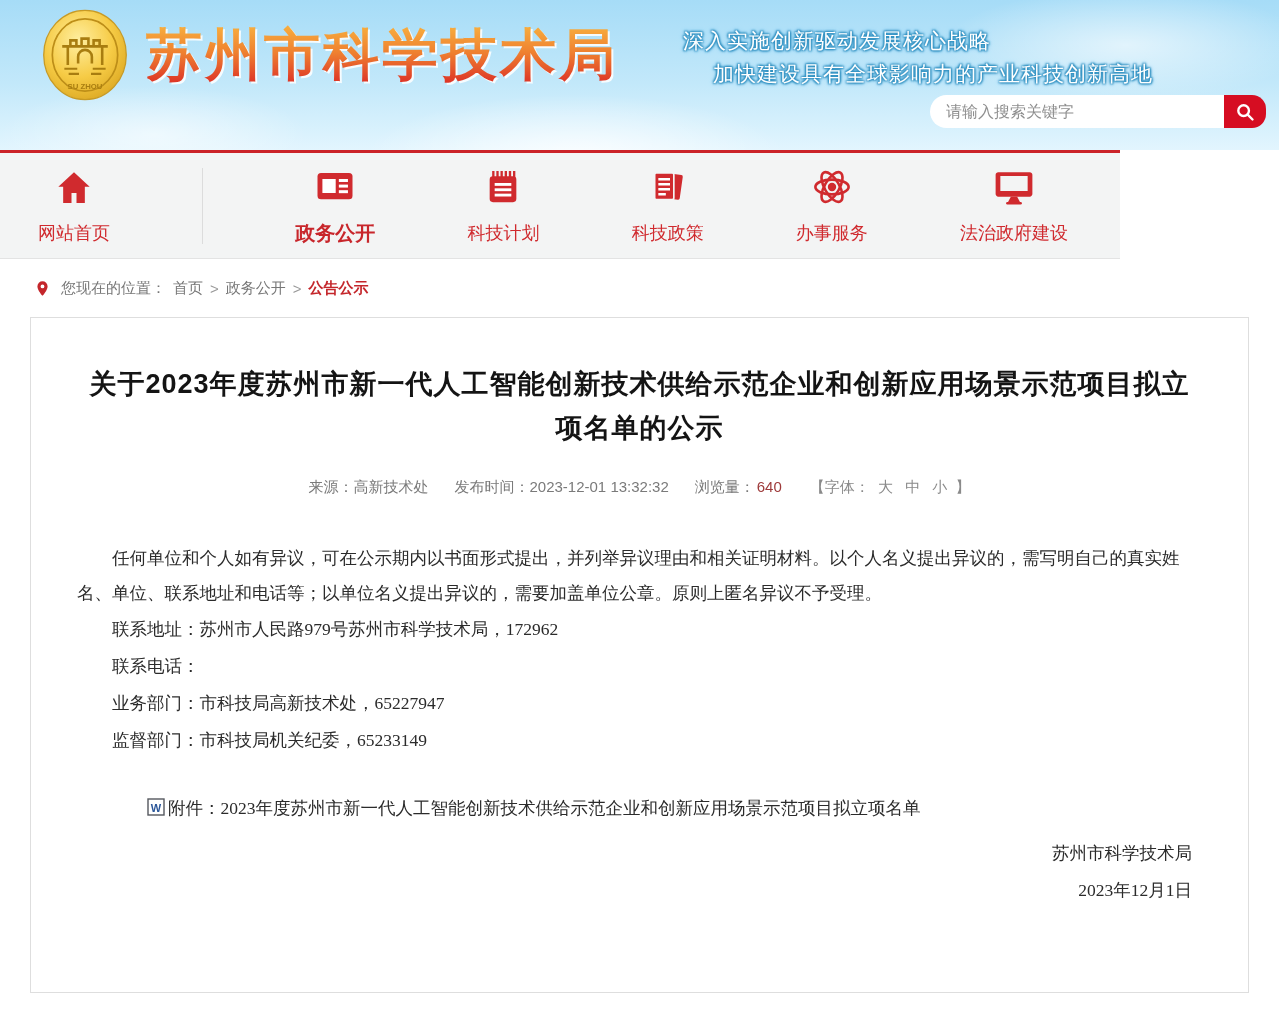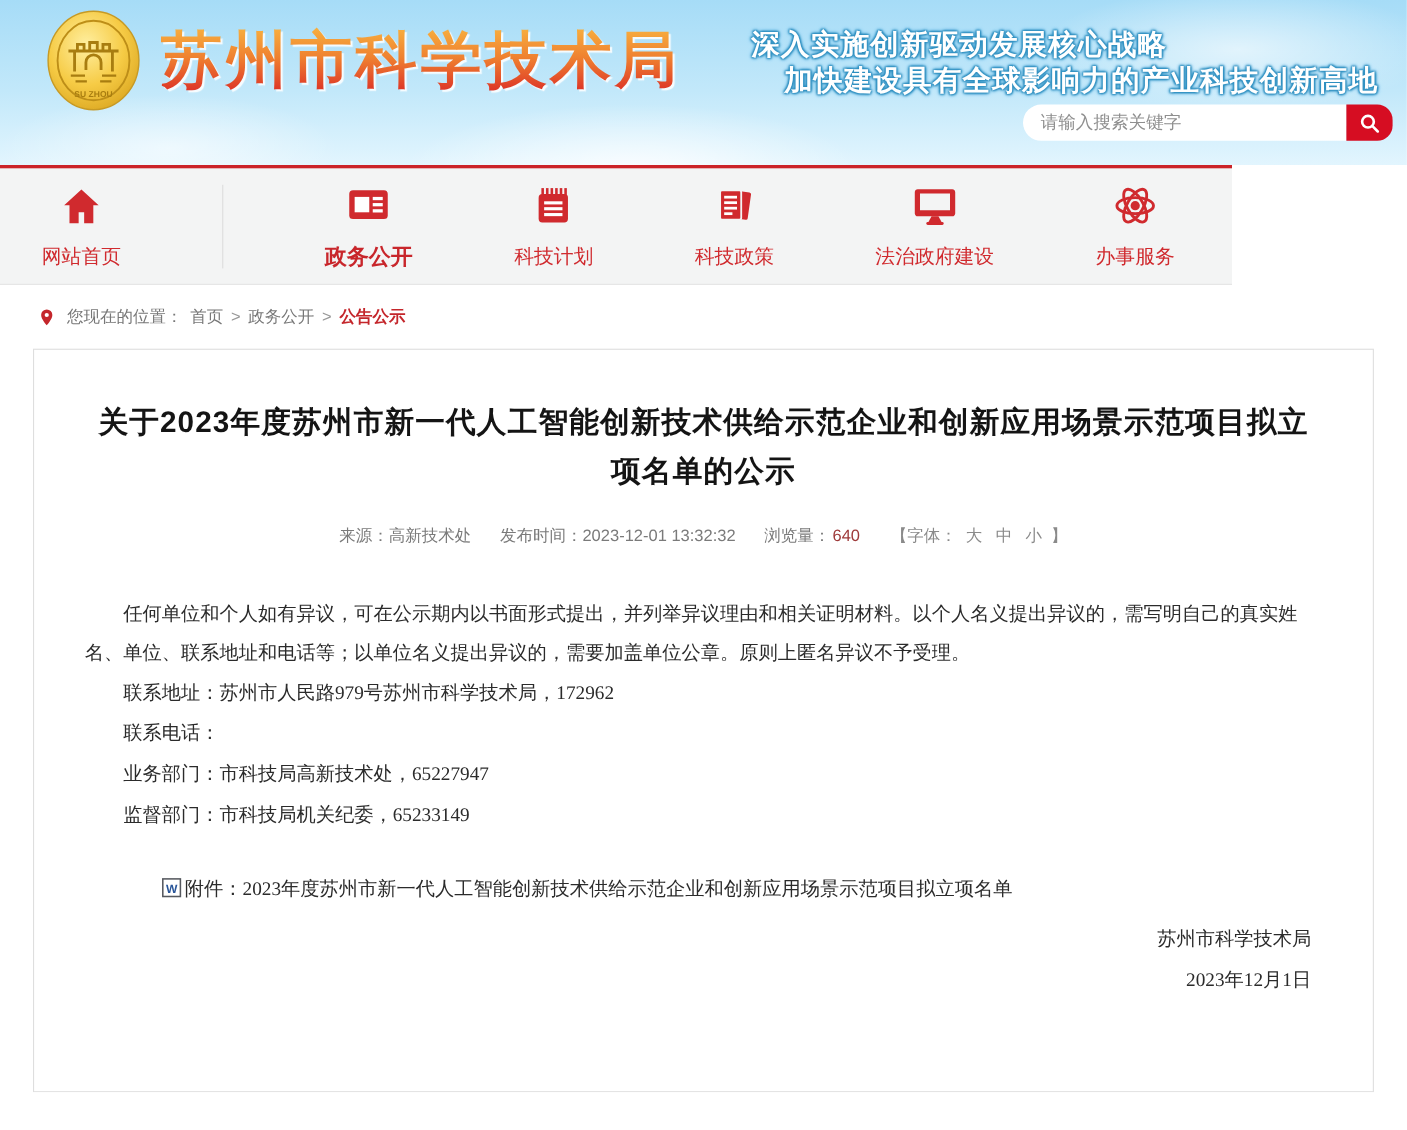--- a/index.html
+++ b/index.html
@@ -19,21 +19,21 @@
   .logo{ position:absolute; left:42px; top:8px; width:86px; height:94px; }
   .site-title{
     position:absolute; left:146px; top:18px;
     font-size:56px; font-weight:bold; letter-spacing:3px;
     background:linear-gradient(180deg,#f8b13f 8%,#ef8130 45%,#dc2f26 88%);
     -webkit-background-clip:text; background-clip:text; color:transparent;
     filter:drop-shadow(2px 2px 0 rgba(255,255,255,.85));
   }
   .slogan{
     position:absolute; left:683px; top:24px;
-    color:#fff; font-weight:bold; font-size:26px; line-height:33px; letter-spacing:1px;
+    color:#fff; font-weight:normal; font-size:21px; line-height:33px; letter-spacing:1px;
     text-shadow:1px 1px 2px #2e8fc0,-1px -1px 2px #2e8fc0,1px -1px 2px #2e8fc0,-1px 1px 2px #2e8fc0,0 0 5px #57b2e0;
   }
   .slogan .line2{ margin-left:30px; }
   .searchbar{ position:absolute; left:930px; top:95px; width:336px; height:33px; display:flex; }
   .searchbar input{
     flex:1; border:none; outline:none; background:#fff;
     border-radius:17px 0 0 17px; padding:0 16px; font-size:16px; color:#555;
     font-family:Liberation Sans, sans-serif;
   }
   .searchbar input::placeholder{ color:#8f8f8f; }
@@ -174,38 +174,38 @@
           <rect x="6.2" y="6" width="7" height="1.5" fill="#fff"></rect>
           <rect x="6.2" y="9" width="7" height="1.5" fill="#fff"></rect>
           <rect x="6.2" y="12" width="7" height="1.5" fill="#fff"></rect>
           <rect x="6.2" y="15" width="4.5" height="1.5" fill="#fff"></rect>
         </svg>
       </span>
       <span class="nav-label">科技政策</span>
     </a>
     <a class="nav-item">
       <span class="nav-icon">
-        <svg viewBox="0 0 24 24" width="42" height="42" fill="#d02a2e">
-          <path d="M3 3.5h18c.8 0 1.5.7 1.5 1.5v11c0 .8-.7 1.5-1.5 1.5H3c-.8 0-1.5-.7-1.5-1.5V5c0-.8.7-1.5 1.5-1.5zm1.2 2.2v8.6h15.6V5.7z" fill-rule="evenodd"></path>
-          <path d="M10.2 17.5h3.6l1.6 3h-6.8z"></path>
-          <rect x="7.5" y="20.5" width="9" height="1.5" rx=".7"></rect>
-        </svg>
-      </span>
-      <span class="nav-label">法治政府建设</span>
-    </a>
-    <a class="nav-item">
-      <span class="nav-icon">
         <svg viewBox="0 0 24 24" width="42" height="42" fill="none" stroke="#d02a2e" stroke-width="1.5">
           <ellipse cx="12" cy="12" rx="9.5" ry="4.2"></ellipse>
           <ellipse cx="12" cy="12" rx="9.5" ry="4.2" transform="rotate(60 12 12)"></ellipse>
           <ellipse cx="12" cy="12" rx="9.5" ry="4.2" transform="rotate(-60 12 12)"></ellipse>
           <circle cx="12" cy="12" r="2.4" fill="#d02a2e" stroke="none"></circle>
         </svg>
       </span>
       <span class="nav-label">办事服务</span>
+    </a>
+    <a class="nav-item">
+      <span class="nav-icon">
+        <svg viewBox="0 0 24 24" width="42" height="42" fill="#d02a2e">
+          <path d="M3 3.5h18c.8 0 1.5.7 1.5 1.5v11c0 .8-.7 1.5-1.5 1.5H3c-.8 0-1.5-.7-1.5-1.5V5c0-.8.7-1.5 1.5-1.5zm1.2 2.2v8.6h15.6V5.7z" fill-rule="evenodd"></path>
+          <path d="M10.2 17.5h3.6l1.6 3h-6.8z"></path>
+          <rect x="7.5" y="20.5" width="9" height="1.5" rx=".7"></rect>
+        </svg>
+      </span>
+      <span class="nav-label">法治政府建设</span>
     </a>
   </nav>
 
   <div class="breadcrumb">
     <span class="pin">
       <svg viewBox="0 0 24 24" width="17" height="17" fill="#c4262b">
         <path d="M12 1.8a7.2 7.2 0 0 0-7.2 7.2c0 5.4 7.2 13.2 7.2 13.2s7.2-7.8 7.2-13.2A7.2 7.2 0 0 0 12 1.8zm0 9.9a2.7 2.7 0 1 1 0-5.4 2.7 2.7 0 0 1 0 5.4z"></path>
       </svg>
     </span>
     <span>您现在的位置：</span>

